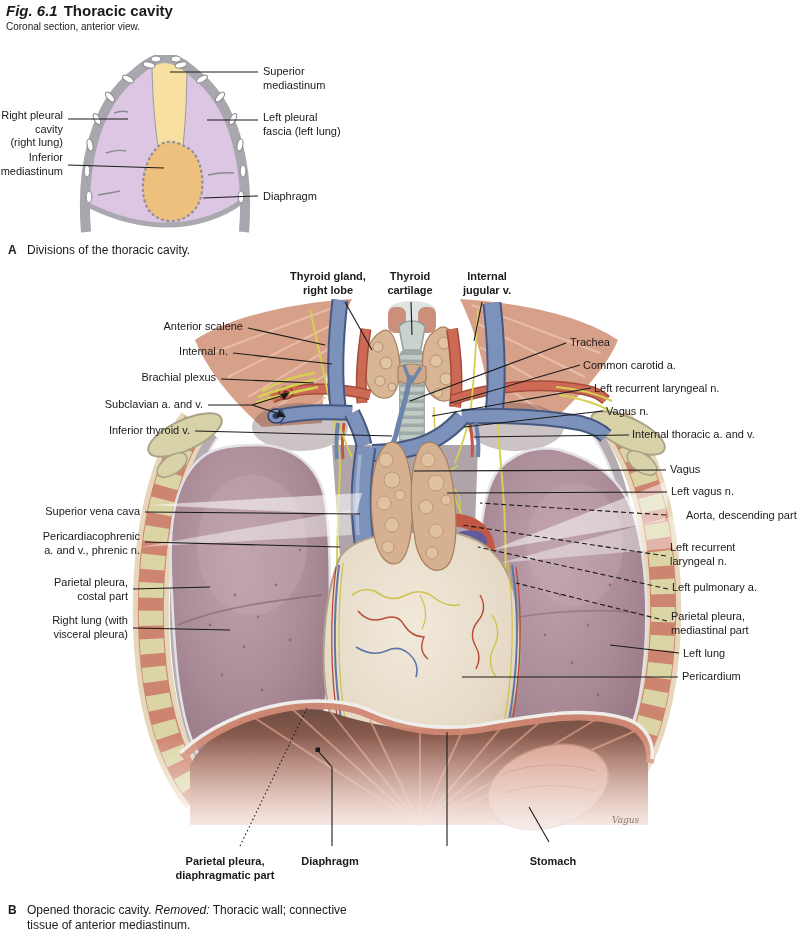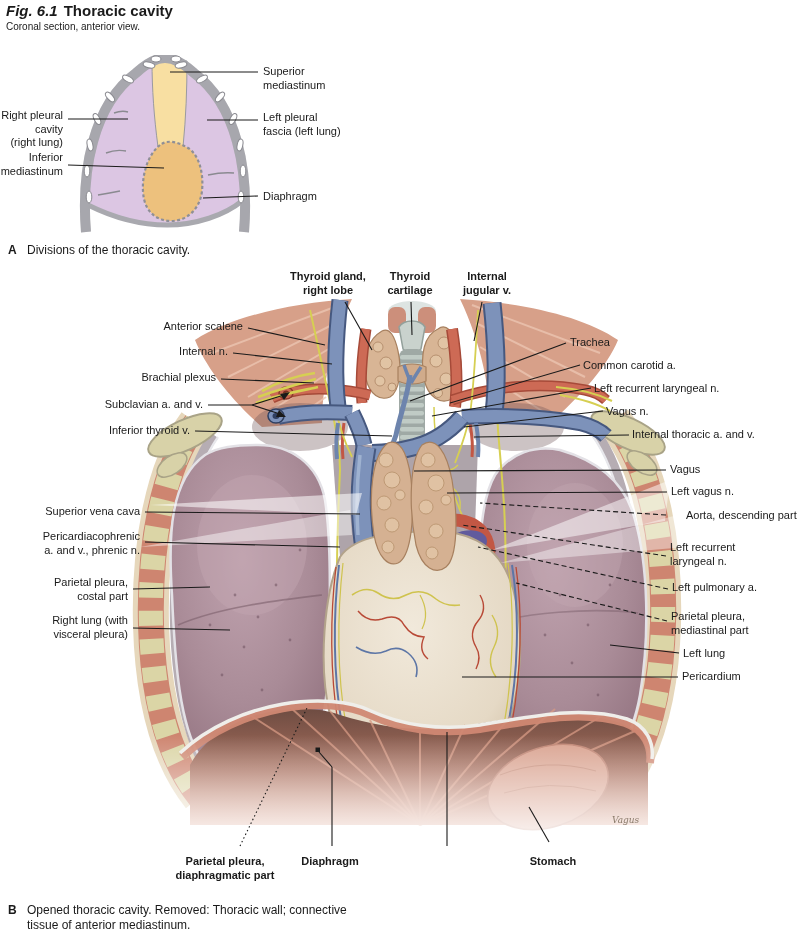--- a/index.html
+++ b/index.html
@@ -9,21 +9,21 @@
   .ttl .fig{font-style:italic;margin-right:6px;}
   .sub{position:absolute;left:6px;top:21px;font-size:10px;}
   .lbl{position:absolute;font-size:11px;line-height:13.5px;white-space:pre-line;}
   .r{text-align:right;}
   .c{text-align:center;font-weight:bold;}
   .cap{position:absolute;font-size:12px;line-height:15px;}
   .capL{font-weight:bold;}
   .sig{position:absolute;font-size:9px;font-style:italic;color:#8a7a6a;
        font-family:"DejaVu Serif",serif;}
   svg{position:absolute;}
-  .it{}
+  .it{font-style:italic;}
 </style>
 </head>
 <body>
 
 <div class="page">
 
   <div class="ttl"><span class="fig">Fig. 6.1</span><span>Thoracic cavity</span></div>
   <div class="sub">Coronal section, anterior view.</div>
 
   <svg style="left:40px;top:55px" width="340" height="185" viewBox="0 0 340 185">

